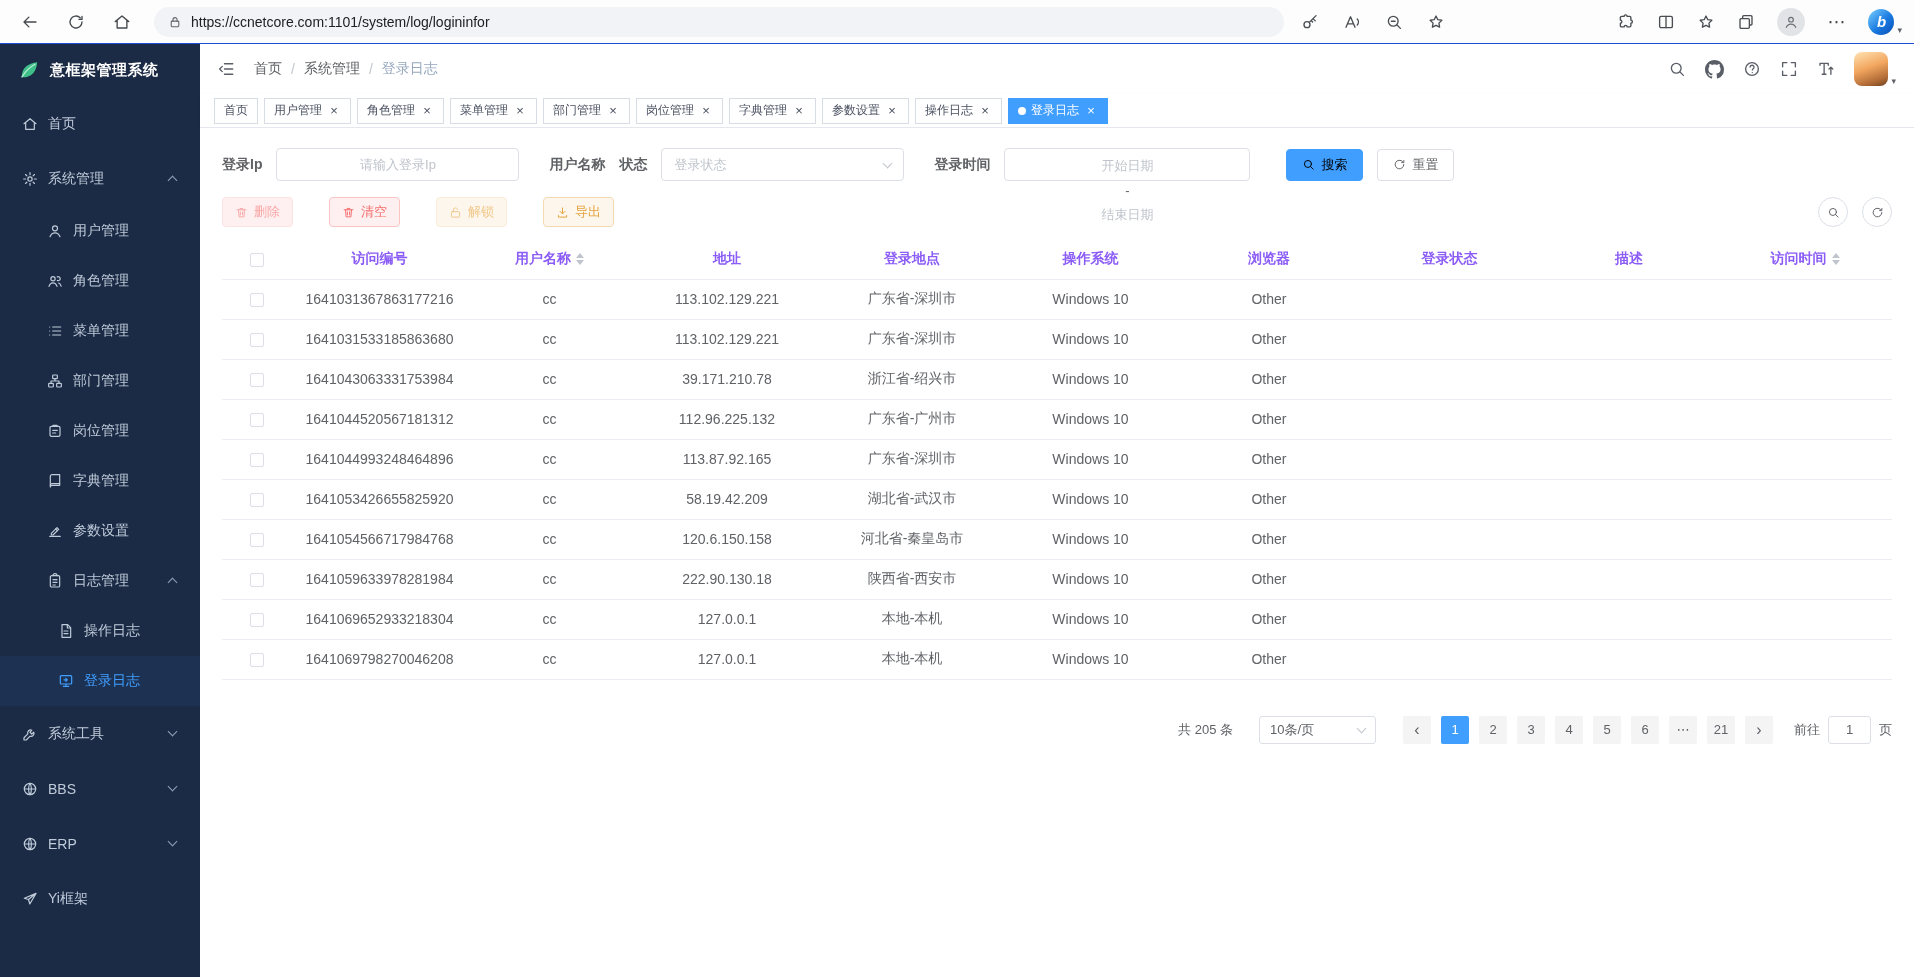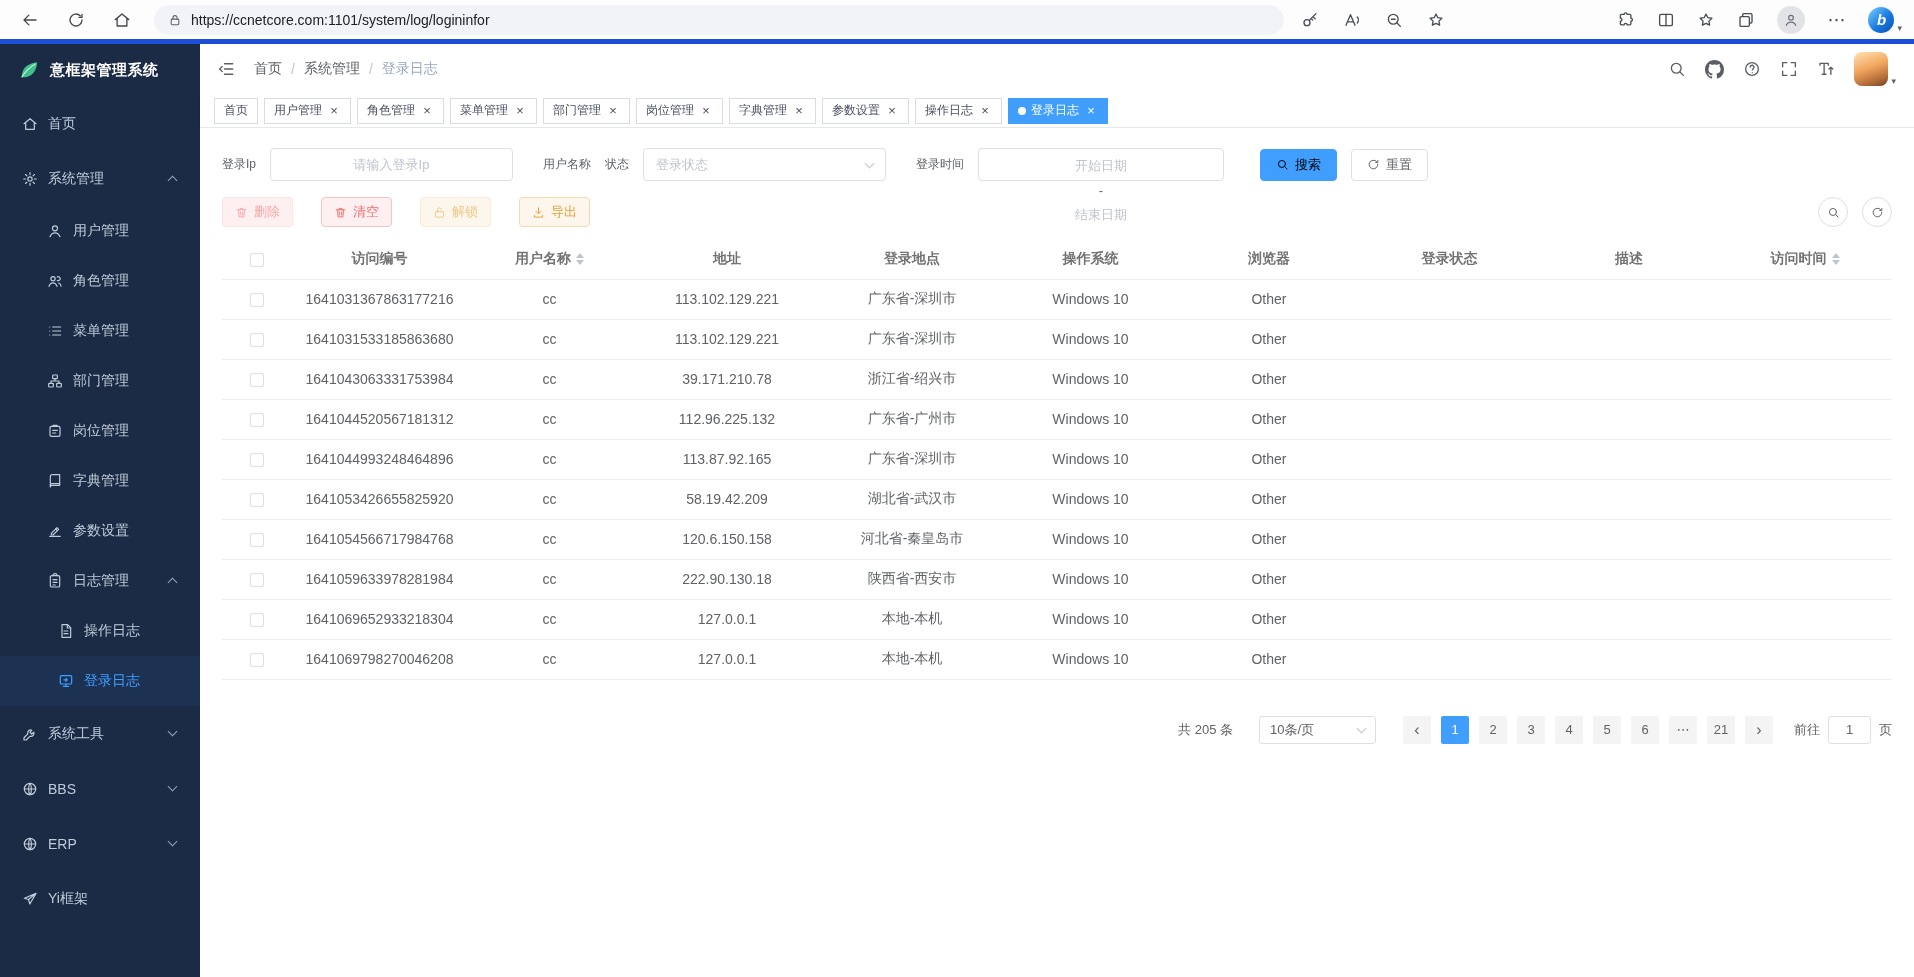--- a/index.html
+++ b/index.html
@@ -1,21 +1,21 @@
 <!DOCTYPE html>
 <html><head>
 <meta charset="utf-8">
 <style>
   * { margin:0; padding:0; box-sizing:border-box; }
   html,body { width:1914px; height:977px; }
   body { font-family:"Liberation Sans","DejaVu Sans",sans-serif; background:#fff; color:#606266; }
   .screen { width:1914px; height:977px; display:flex; flex-direction:column; overflow:hidden; background:#fff; }
 
   
-  .chrome { height:44px; flex:0 0 44px; background:#fdfdfd; border-bottom:5px solid #1d4ed8; display:flex; align-items:center; padding:0 12px; }
+  .chrome { height:44px; flex:0 0 44px; background:#fdfdfd; border-bottom:1px solid #1d4ed8; display:flex; align-items:center; padding:0 12px; }
   .chrome-btn { width:36px; height:34px; display:flex; align-items:center; justify-content:center; color:#45494e; border-radius:6px; cursor:pointer; flex:0 0 auto; }
   .chrome-btn + .chrome-btn { margin-left:10px; }
   .url-pill { margin-left:14px; width:1130px; height:30px; background:#f1f3f6; border-radius:15px; display:flex; align-items:center; padding:0 14px; gap:9px; color:#202124; font-size:14px; cursor:text; overflow:hidden; }
   .url-pill .ic { color:#5f6368; }
   .pill-side { display:flex; align-items:center; gap:14px; margin-left:12px; color:#4a4e53; }
   .pill-side .cr-ic { width:28px; height:28px; display:flex; align-items:center; justify-content:center; cursor:pointer; }
   .chrome-right { margin-left:auto; display:flex; align-items:center; gap:22px; color:#4a4e53; }
   .chrome-right .cr-ic { display:flex; align-items:center; justify-content:center; cursor:pointer; }
   .profile-circle { width:28px; height:28px; border-radius:50%; background:#e1e3e6; color:#6b7075; display:flex; align-items:center; justify-content:center; }
   .dots { font-size:18px; color:#45494e; letter-spacing:1px; cursor:pointer; }
@@ -56,48 +56,48 @@
   .tagsbar { height:34px; flex:0 0 34px; display:flex; align-items:center; gap:6px; padding:0 14px; background:#fff; border-bottom:1px solid #e4e7ed; box-shadow:0 1px 3px rgba(0,0,0,.06); }
   .tag { height:26px; border:1px solid #d8dce5; background:#fff; color:#495060; font-size:12px; padding:0 9px; display:flex; align-items:center; gap:5px; cursor:pointer; white-space:nowrap; }
   .tag .x { font-size:13px; width:14px; height:14px; line-height:13px; text-align:center; border-radius:50%; color:inherit; }
   .tag.active { background:#409eff; border-color:#409eff; color:#fff; }
   .tag .dot { width:8px; height:8px; border-radius:50%; background:#fff; }
 
   
   .content { flex:1; padding:20px 22px 0; background:#fff; overflow:hidden; }
 
   .filters { display:flex; align-items:center; }
-  .f-label { font-size:12px; font-weight:400; color:#606266; margin-right:14px; white-space:nowrap; }
+  .f-label { font-size:14px; font-weight:700; color:#606266; margin-right:14px; white-space:nowrap; }
   .inp, .sel, .daterange { height:33px; border:1px solid #dcdfe6; border-radius:4px; background:#fff; font-size:13px; color:#606266; }
   .inp { width:243px; padding:0 12px; outline:none; font-family:inherit; }
   .inp::placeholder { color:#bfc4cc; }
   .gap30 { margin-right:30px;text-align:center; } .gap36 { margin-right:36px;flex-direction:column; }
   .sel { width:243px; display:flex; align-items:center; justify-content:space-between; padding:0 12px; cursor:pointer; }
   .ph { color:#bfc4cc; }
   .chev-sel { width:7px; height:7px; border-right:1.5px solid #c0c4cc; border-bottom:1.5px solid #c0c4cc; transform:rotate(45deg); margin-top:-3px; }
   .daterange { width:246px; display:flex; align-items:center; padding:0 10px; gap:8px; cursor:pointer; }
   .daterange .sep-dash { color:#606266; flex:0 0 auto; margin:0 2px; }
   .daterange .ph { flex:1; text-align:center; }
 
   .btn { height:32px; padding:0 15px; border-radius:4px; font-size:13px; display:inline-flex; align-items:center; gap:6px; border:1px solid #dcdfe6; background:#fff; color:#606266; cursor:pointer; white-space:nowrap; font-family:inherit; }
   .btn-primary { background:#409eff; border-color:#409eff; color:#000000; }
   .btn-sm { height:30px; padding:0 12px; }
   .btn-danger { background:#fef0f0; border-color:#fbc4c4; color:#f56c6c; }
   .btn-danger.disabled { color:#f9a7a7; border-color:#fde2e2; cursor:not-allowed; }
   .btn-warning { background:#fdf6ec; border-color:#f5dab1; color:#e6a23c; }
   .btn-warning.disabled { color:#f0c78a; border-color:#faecd8; cursor:not-allowed; }
 
-  .toolbar-row { margin-top:16px; display:flex; align-items:center; gap:28px; }
+  .toolbar-row { margin-top:16px; display:flex; align-items:center; gap:36px; }
   .toolbar-right { margin-left:auto; display:flex; align-items:center; gap:14px; }
   .circle-btn { width:30px; height:30px; border-radius:50%; border:1px solid #dcdfe6; background:#fff; color:#606266; display:flex; align-items:center; justify-content:center; cursor:pointer; }
 
   
   table { width:1670px; border-collapse:collapse; table-layout:fixed; margin-top:12px; }
   th, td { height:40px; border-bottom:1px solid #ebeef5; font-size:14px; text-align:center; padding:0 4px; overflow:hidden; white-space:nowrap; }
-  th { color:#737373; font-weight:600; }
+  th { color:#8b5cf6; font-weight:600; }
   td { color:#606266; }
   .cb { display:inline-block; width:14px; height:14px; border:1px solid #dcdfe6; border-radius:2px; background:#fff; vertical-align:middle; cursor:pointer; }
   .sort { display:inline-flex; flex-direction:column; gap:2px; margin-left:5px; vertical-align:middle; cursor:pointer; }
   .sort i { width:0; height:0; border-left:4px solid transparent; border-right:4px solid transparent; display:block; }
   .sort .up { border-bottom:5px solid #c0c4cc; }
   .sort .dn { border-top:5px solid #c0c4cc; }
 
   
   .pagination { margin-top:36px; display:flex; align-items:center; justify-content:flex-end; font-size:13px; color:#606266; }
   .pg-total { margin-right:26px; }

